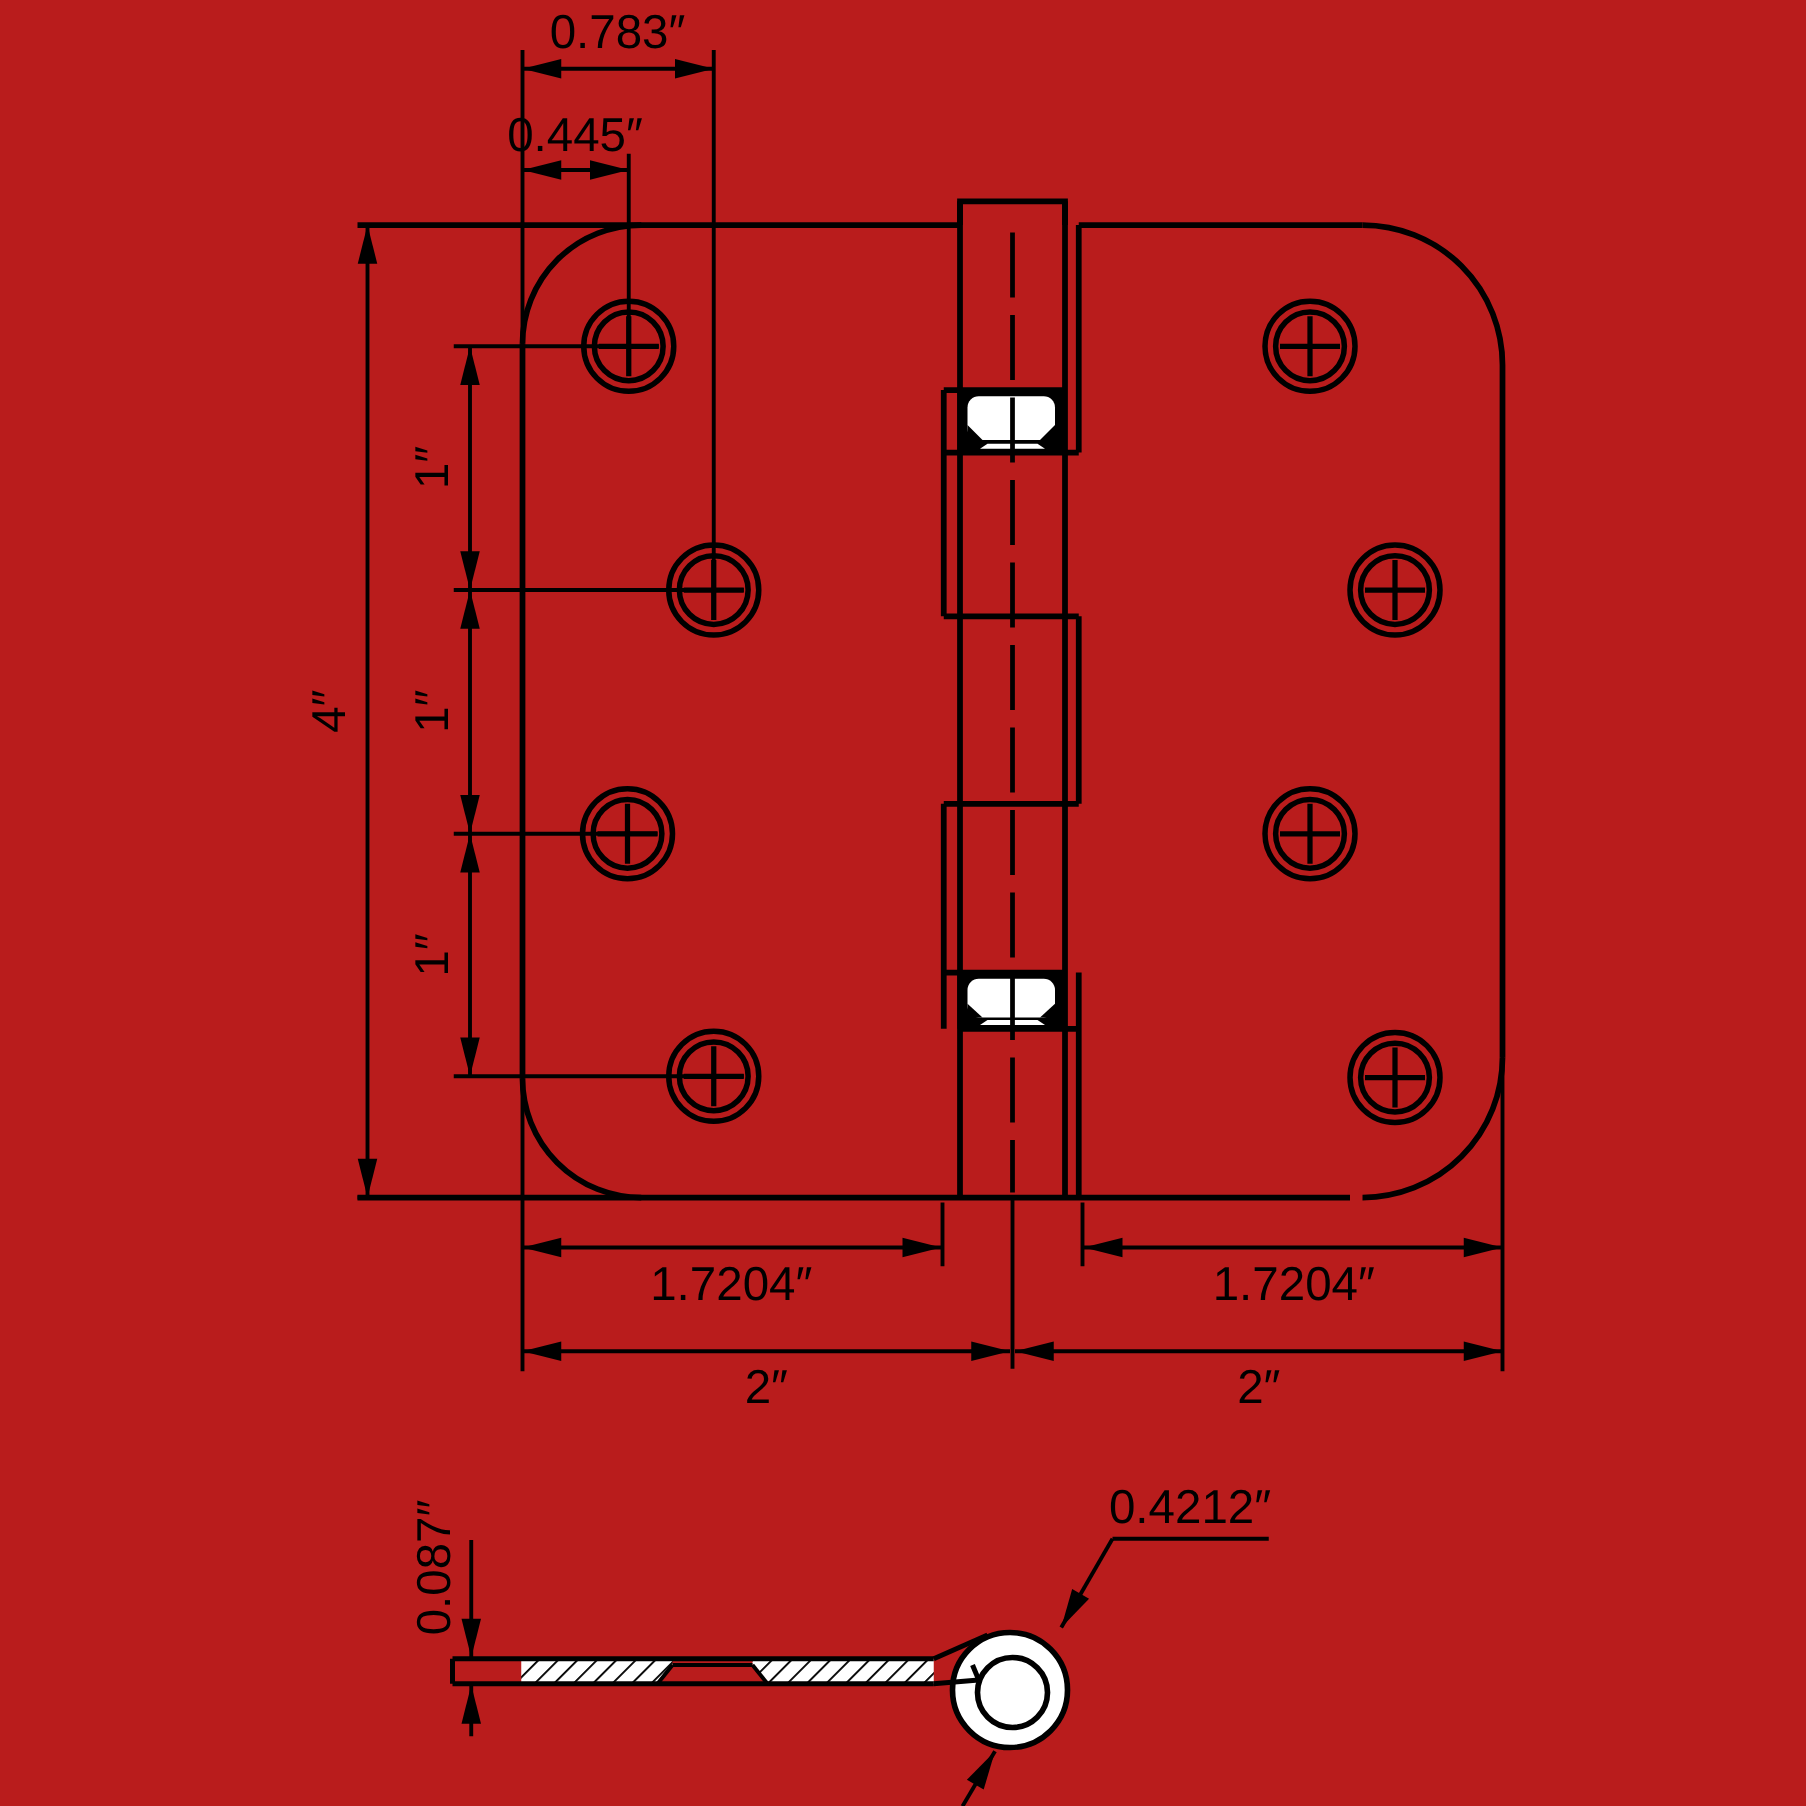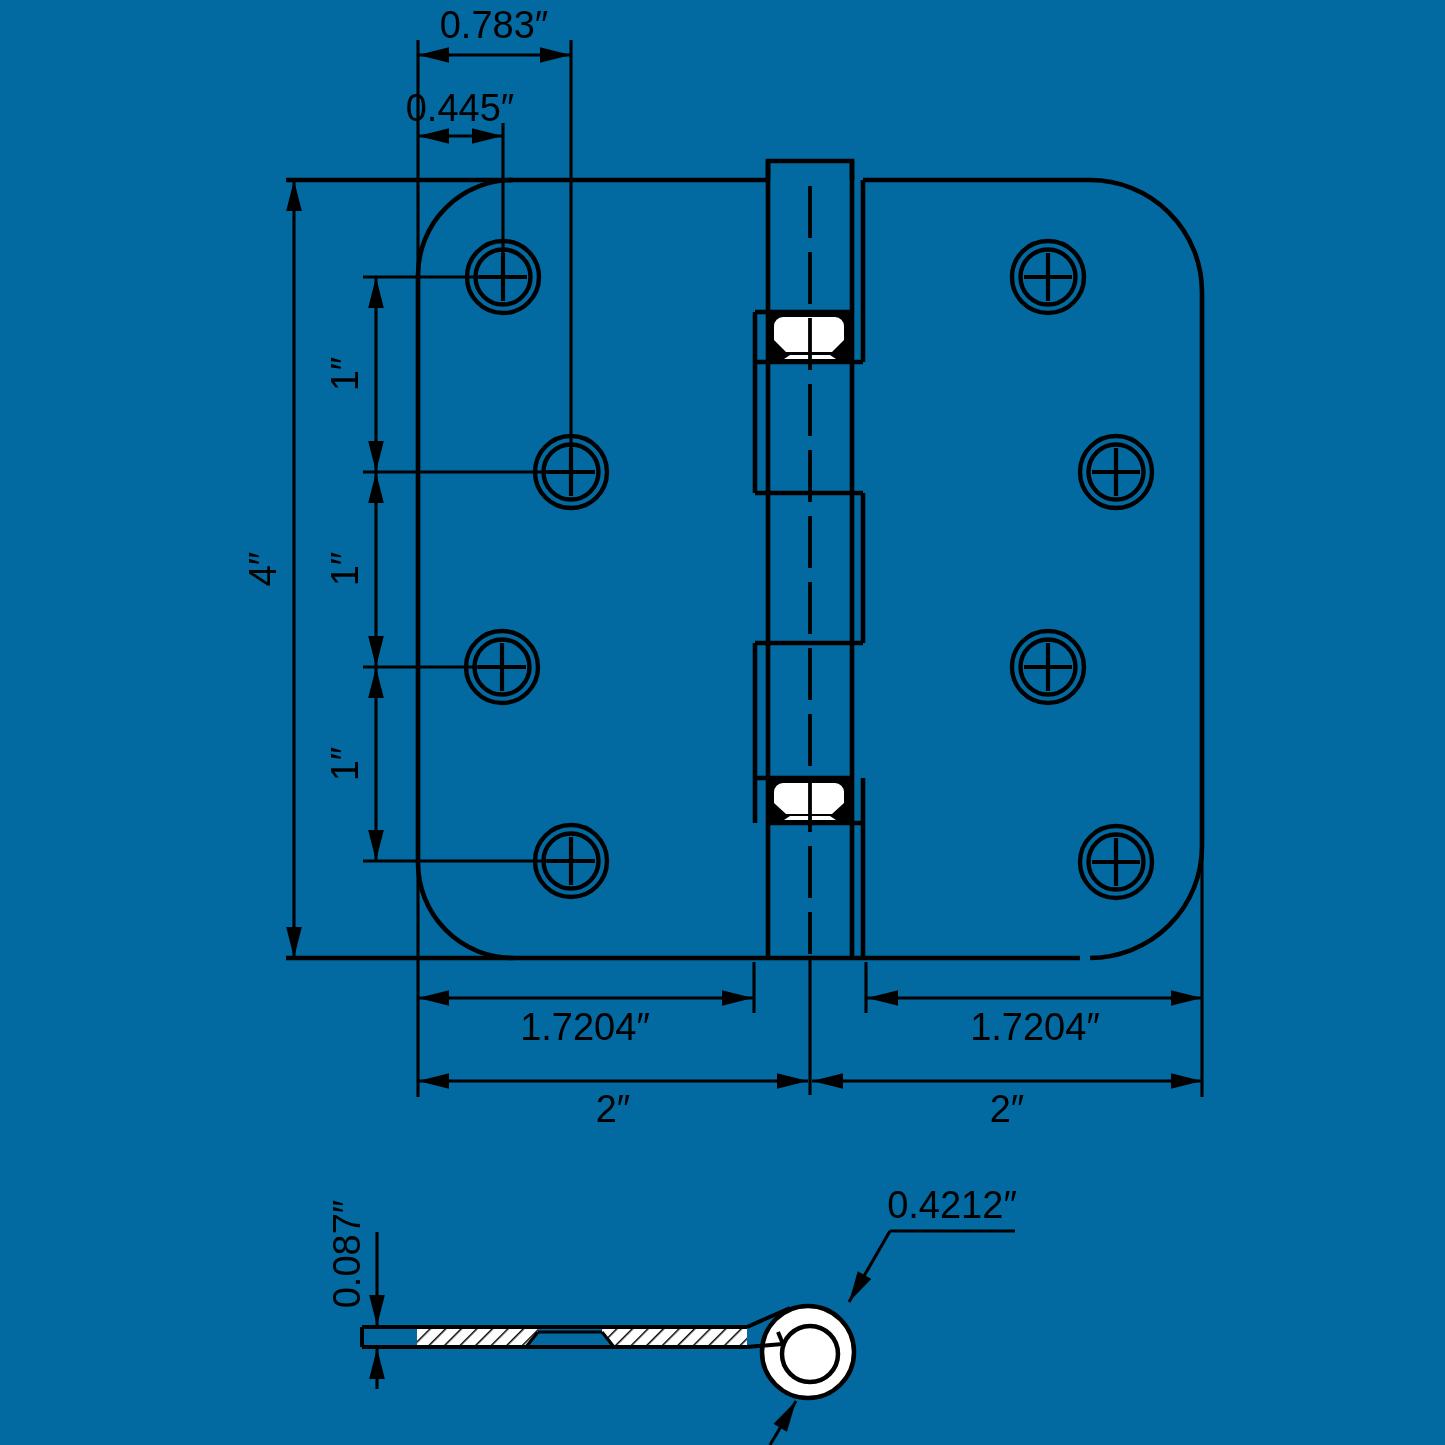--- a/index.html
+++ b/index.html
@@ -1,16 +1,16 @@
 <!DOCTYPE html>
 <html><head>
 <meta charset="utf-8">
 <style>
   html,body{margin:0;padding:0;background:#ffffff;}
-  .stage{width:1445px;height:1445px;position:relative;background:#0369a1;overflow:hidden;}
+  .stage{width:1445px;height:1445px;position:relative;background:#b91c1c;overflow:hidden;}
   svg{display:block;}
   text{font-family:"Liberation Sans","DejaVu Sans",sans-serif;fill:#000000;font-size:38px;}
   .outline{stroke:#000;stroke-width:4.6;fill:none;stroke-linecap:butt;}
   .thin{stroke:#000;stroke-width:3.1;fill:none;stroke-linecap:butt;}
   .dim{stroke:#000;stroke-width:3.1;fill:none;}
   .cross{stroke:#000;stroke-width:4.2;fill:none;}
   .hole{stroke:#000;stroke-width:4.4;fill:none;}
   .strip{stroke:#000;stroke-width:4.0;fill:none;}
   .pin{stroke:#000;stroke-width:3.8;fill:none;stroke-dasharray:52 14;}
 </style>

